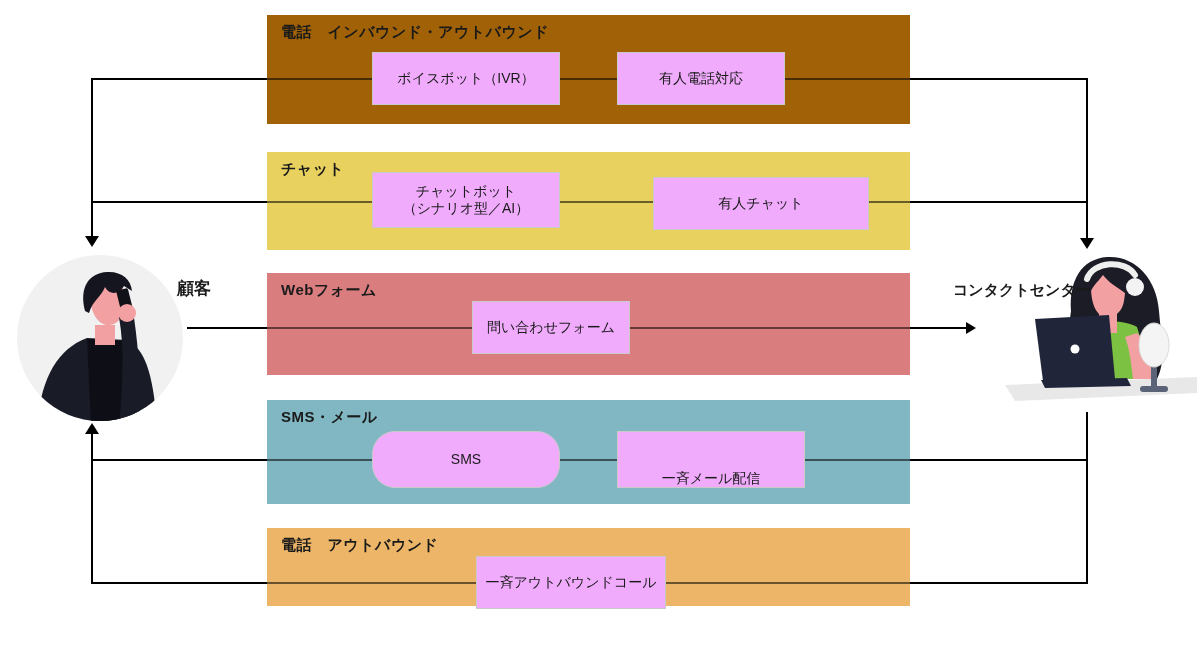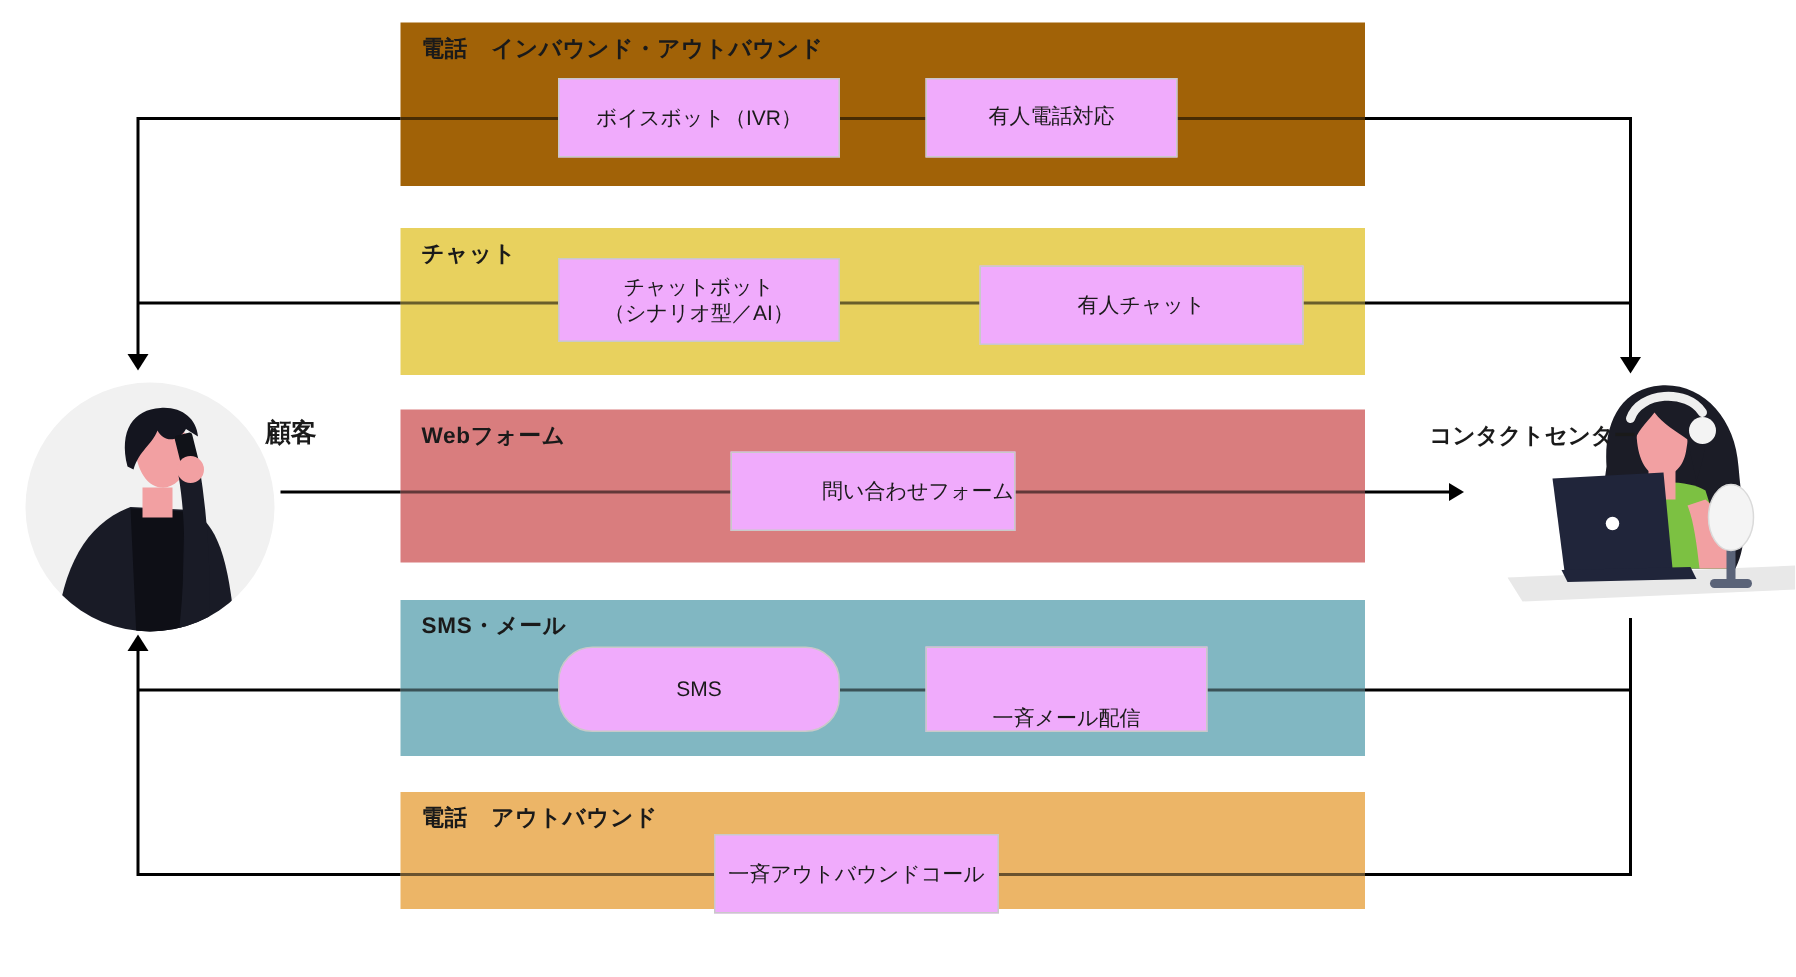--- a/index.html
+++ b/index.html
@@ -71,21 +71,21 @@
   </div>
 
   <div class="node" style="left:372px;top:172px;width:188px;height:56px;">
     <span class="label">チャットボット</span>
     <span class="sublabel">（シナリオ型／AI）</span>
   </div>
   <div class="node" style="left:617px;top:177px;width:216px;height:53px;margin-left:36px;">
     <span class="label">有人チャット</span>
   </div>
 
-  <div class="node" style="left:487px;top:301px;width:190px;height:53px;align-items:flex-end;">
+  <div class="node" style="left:472px;top:301px;width:158px;height:53px;">
     <span class="label">問い合わせフォーム</span>
   </div>
 
   <div class="node" style="left:372px;top:431px;width:188px;height:57px;border-radius:23px;">
     <span class="label">SMS</span>
   </div>
   <div class="node" style="left:617px;top:431px;width:188px;height:57px;justify-content:flex-end;">
     <span class="label">一斉メール配信</span>
   </div>
 

